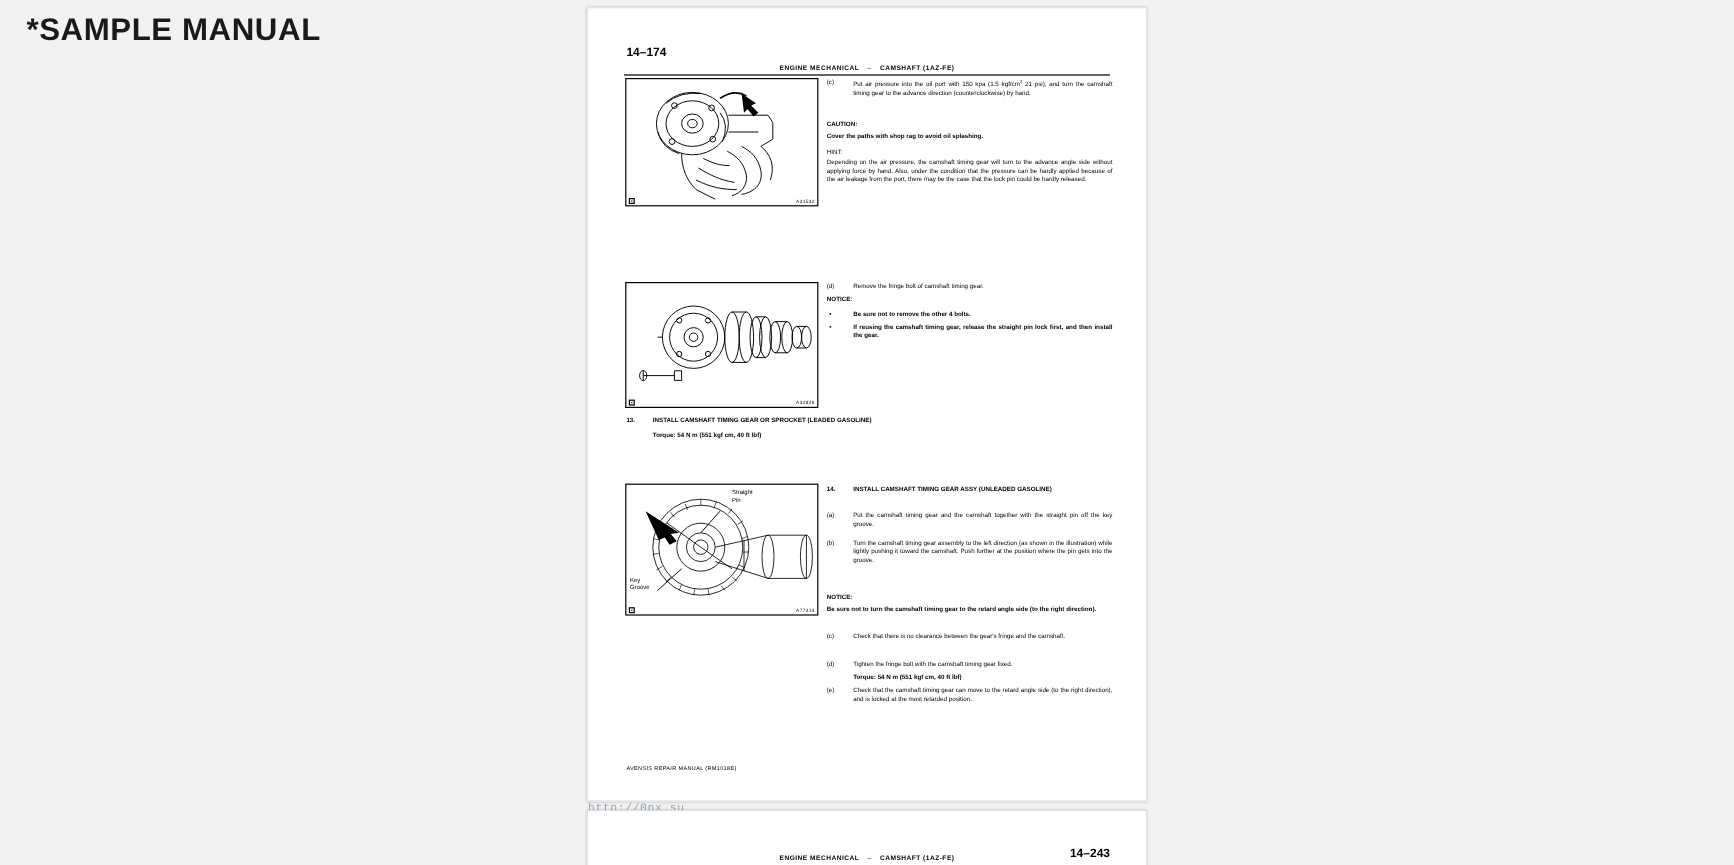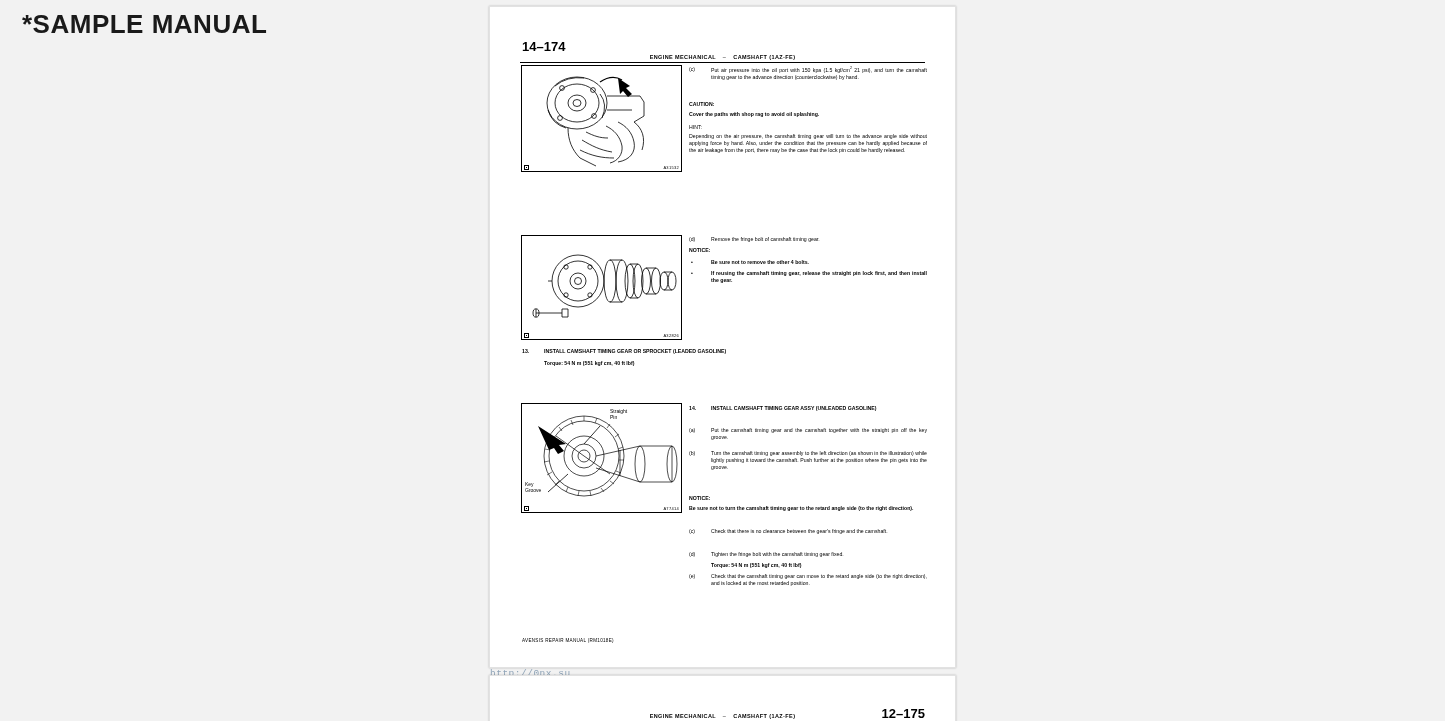--- a/index.html
+++ b/index.html
@@ -34,21 +34,21 @@
     position: absolute;
     background: #ffffff;
     box-shadow: 0 0 2px rgba(0,0,0,.25);
     border: 1px solid #e2e2e2;
   }
   #page1 { left: 489px; top: 6px; width: 465px; height: 660px; }
   #page2 { left: 489px; top: 675px; width: 465px; height: 46px; overflow: hidden; }
 
   .pg-num {
     position: absolute;
-    font-size: 13px;
+    font-size: 10px;
     font-weight: bold;
     color: #000;
     font-family: "Liberation Sans", sans-serif;
   }
   #p1num { left: 32px; top: 32px; }
   #p2num { right: 30px; top: 30px; }
 
   .hdr-rule {
     position: absolute;
     left: 30px;
@@ -334,21 +334,21 @@
     <div class="txt bold" style="left:221px; top:555px; width:216px;">Torque: 54 N m (551 kgf cm, 40 ft lbf)</div>
 
     <div class="marker" style="left:199px; top:566px;">(e)</div>
     <div class="txt" style="left:221px; top:566px; width:216px;">Check that the camshaft timing gear can move to the retard angle side (to the right direction), and is locked at the most retarded position.</div>
 
     <div class="footer">AVENSIS REPAIR MANUAL   (RM1018E)</div>
     <div class="url">http://0nx.su</div>
   </div>
 
   <div class="page" id="page2">
-    <div class="pg-num" id="p2num">12–175</div>
+    <div class="pg-num" id="p2num">14–243</div>
 
     <div class="hdr-center" style="top:37px;">
       <span>ENGINE MECHANICAL</span>
       <span class="hdr-sep">–</span>
       <span>CAMSHAFT (1AZ-FE)</span>
     </div>
   </div>
 
 </div>
 

